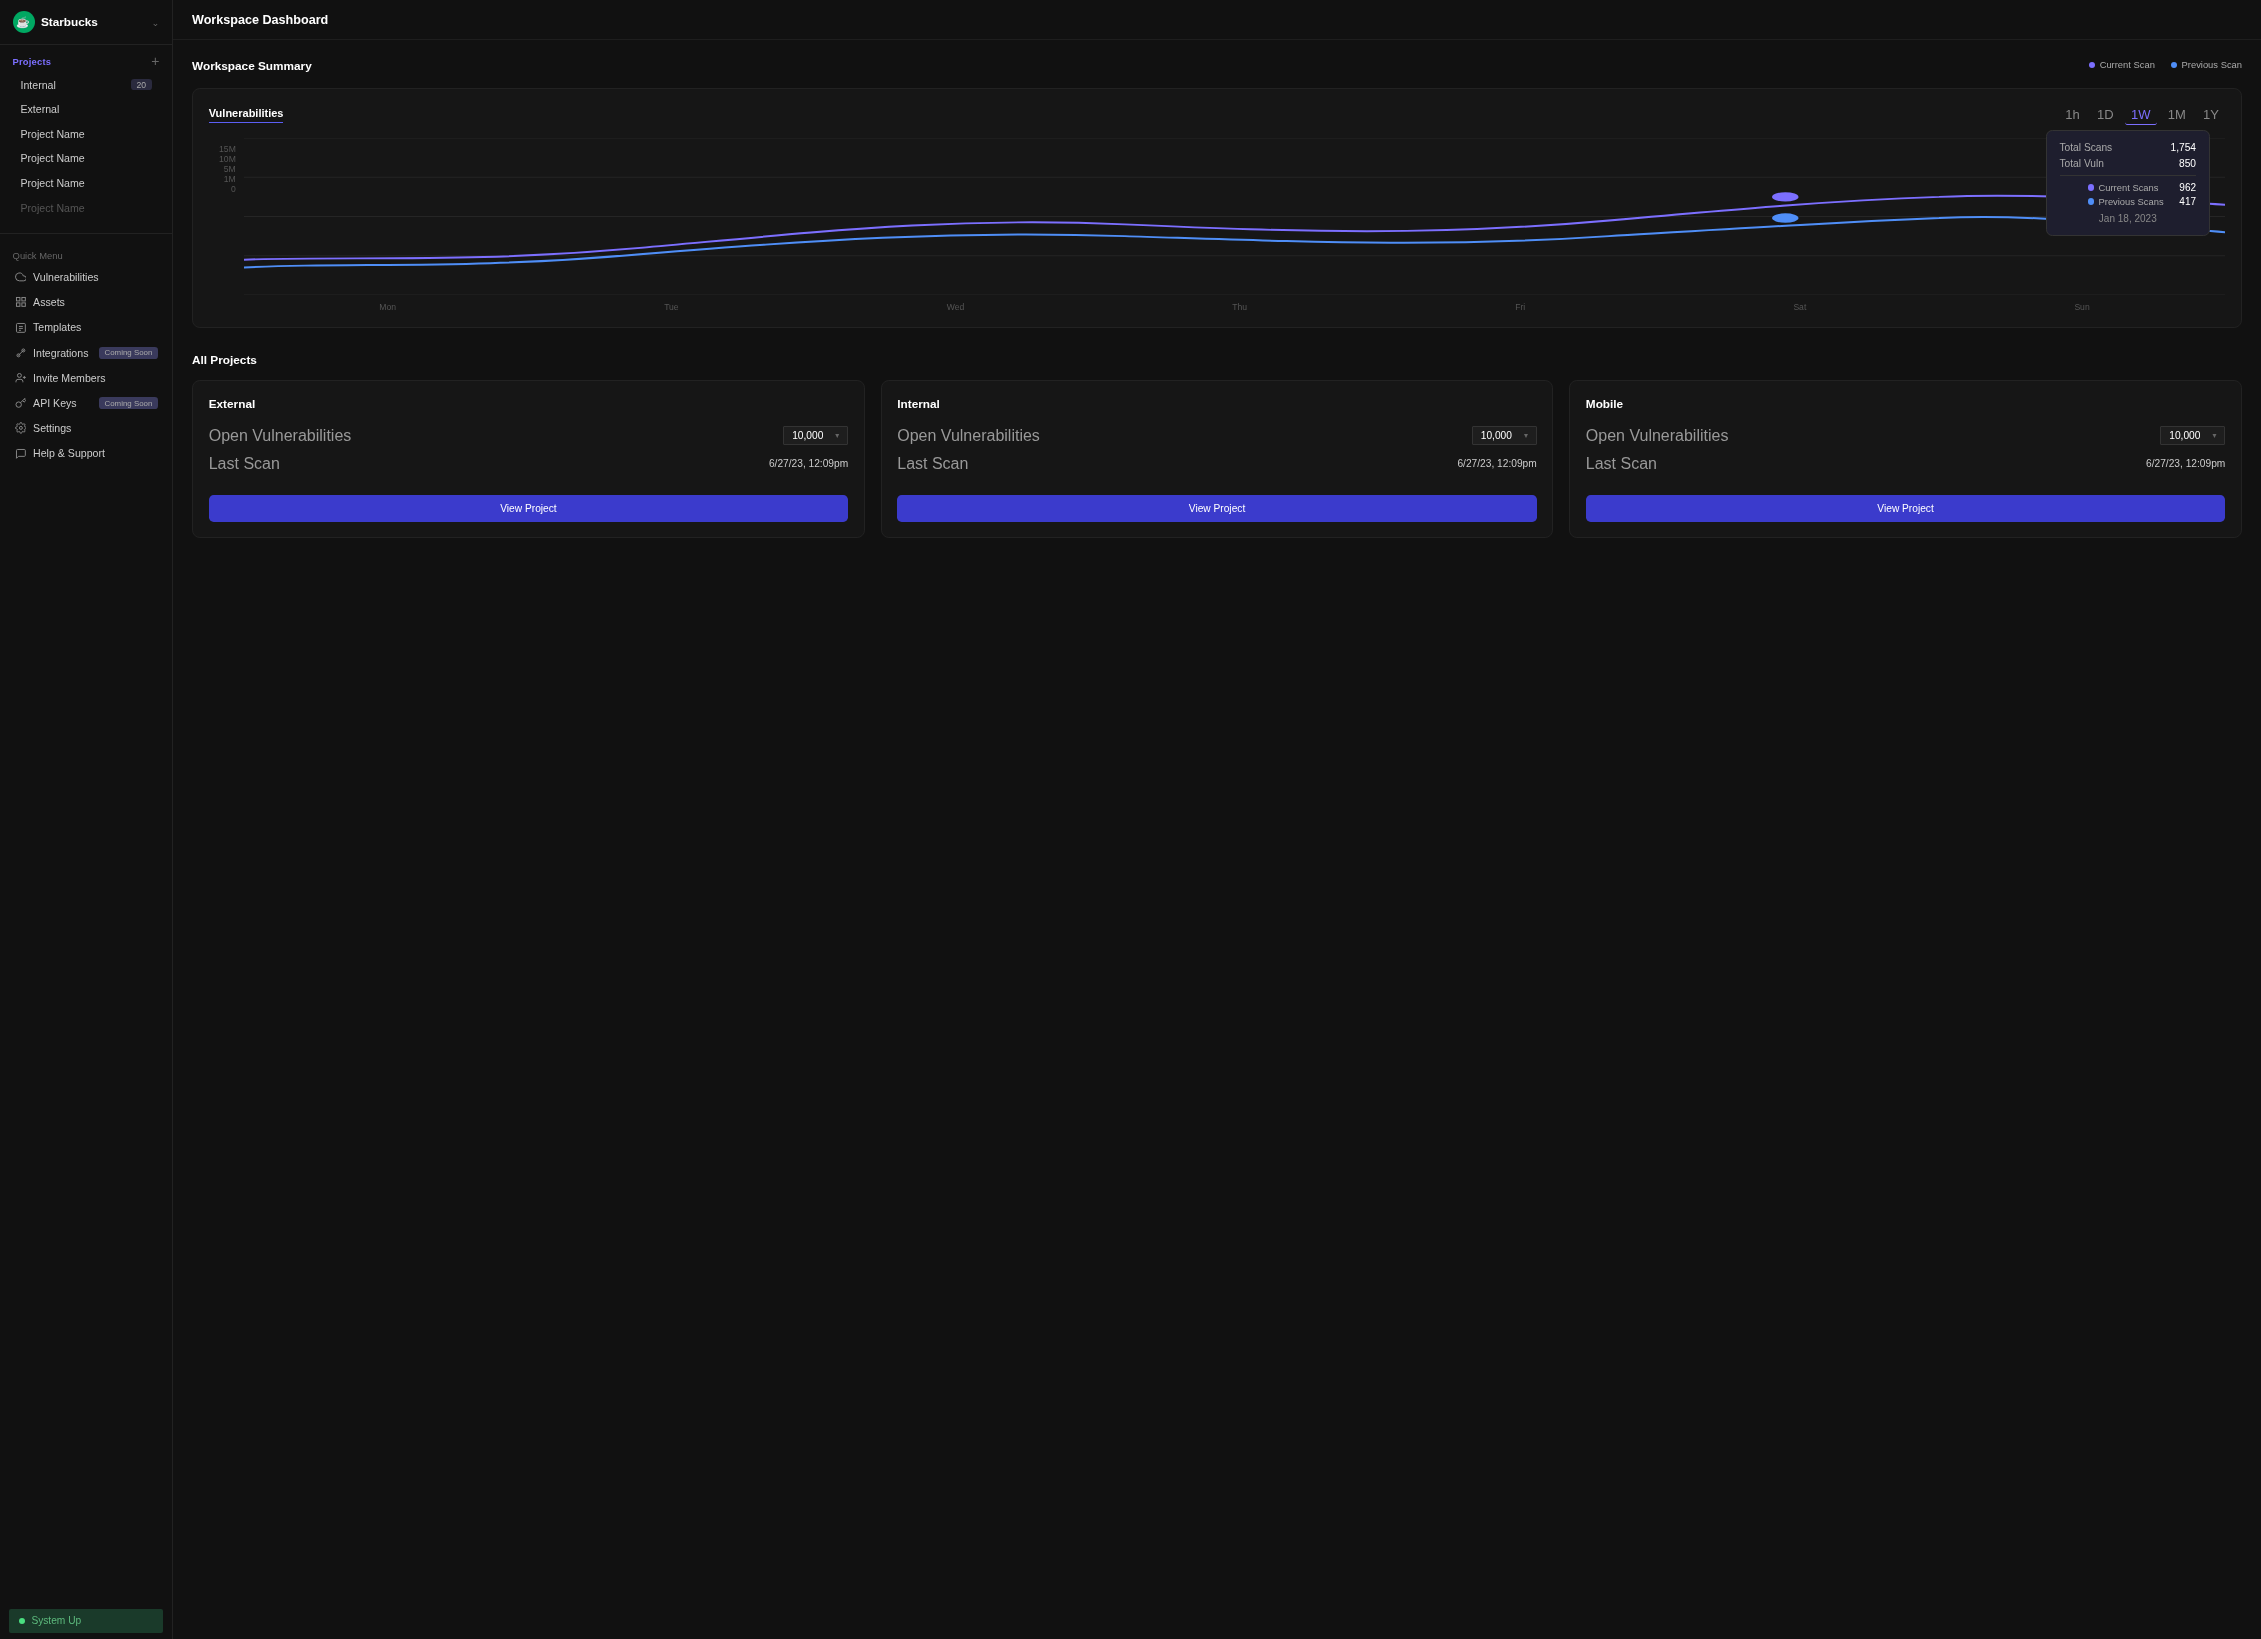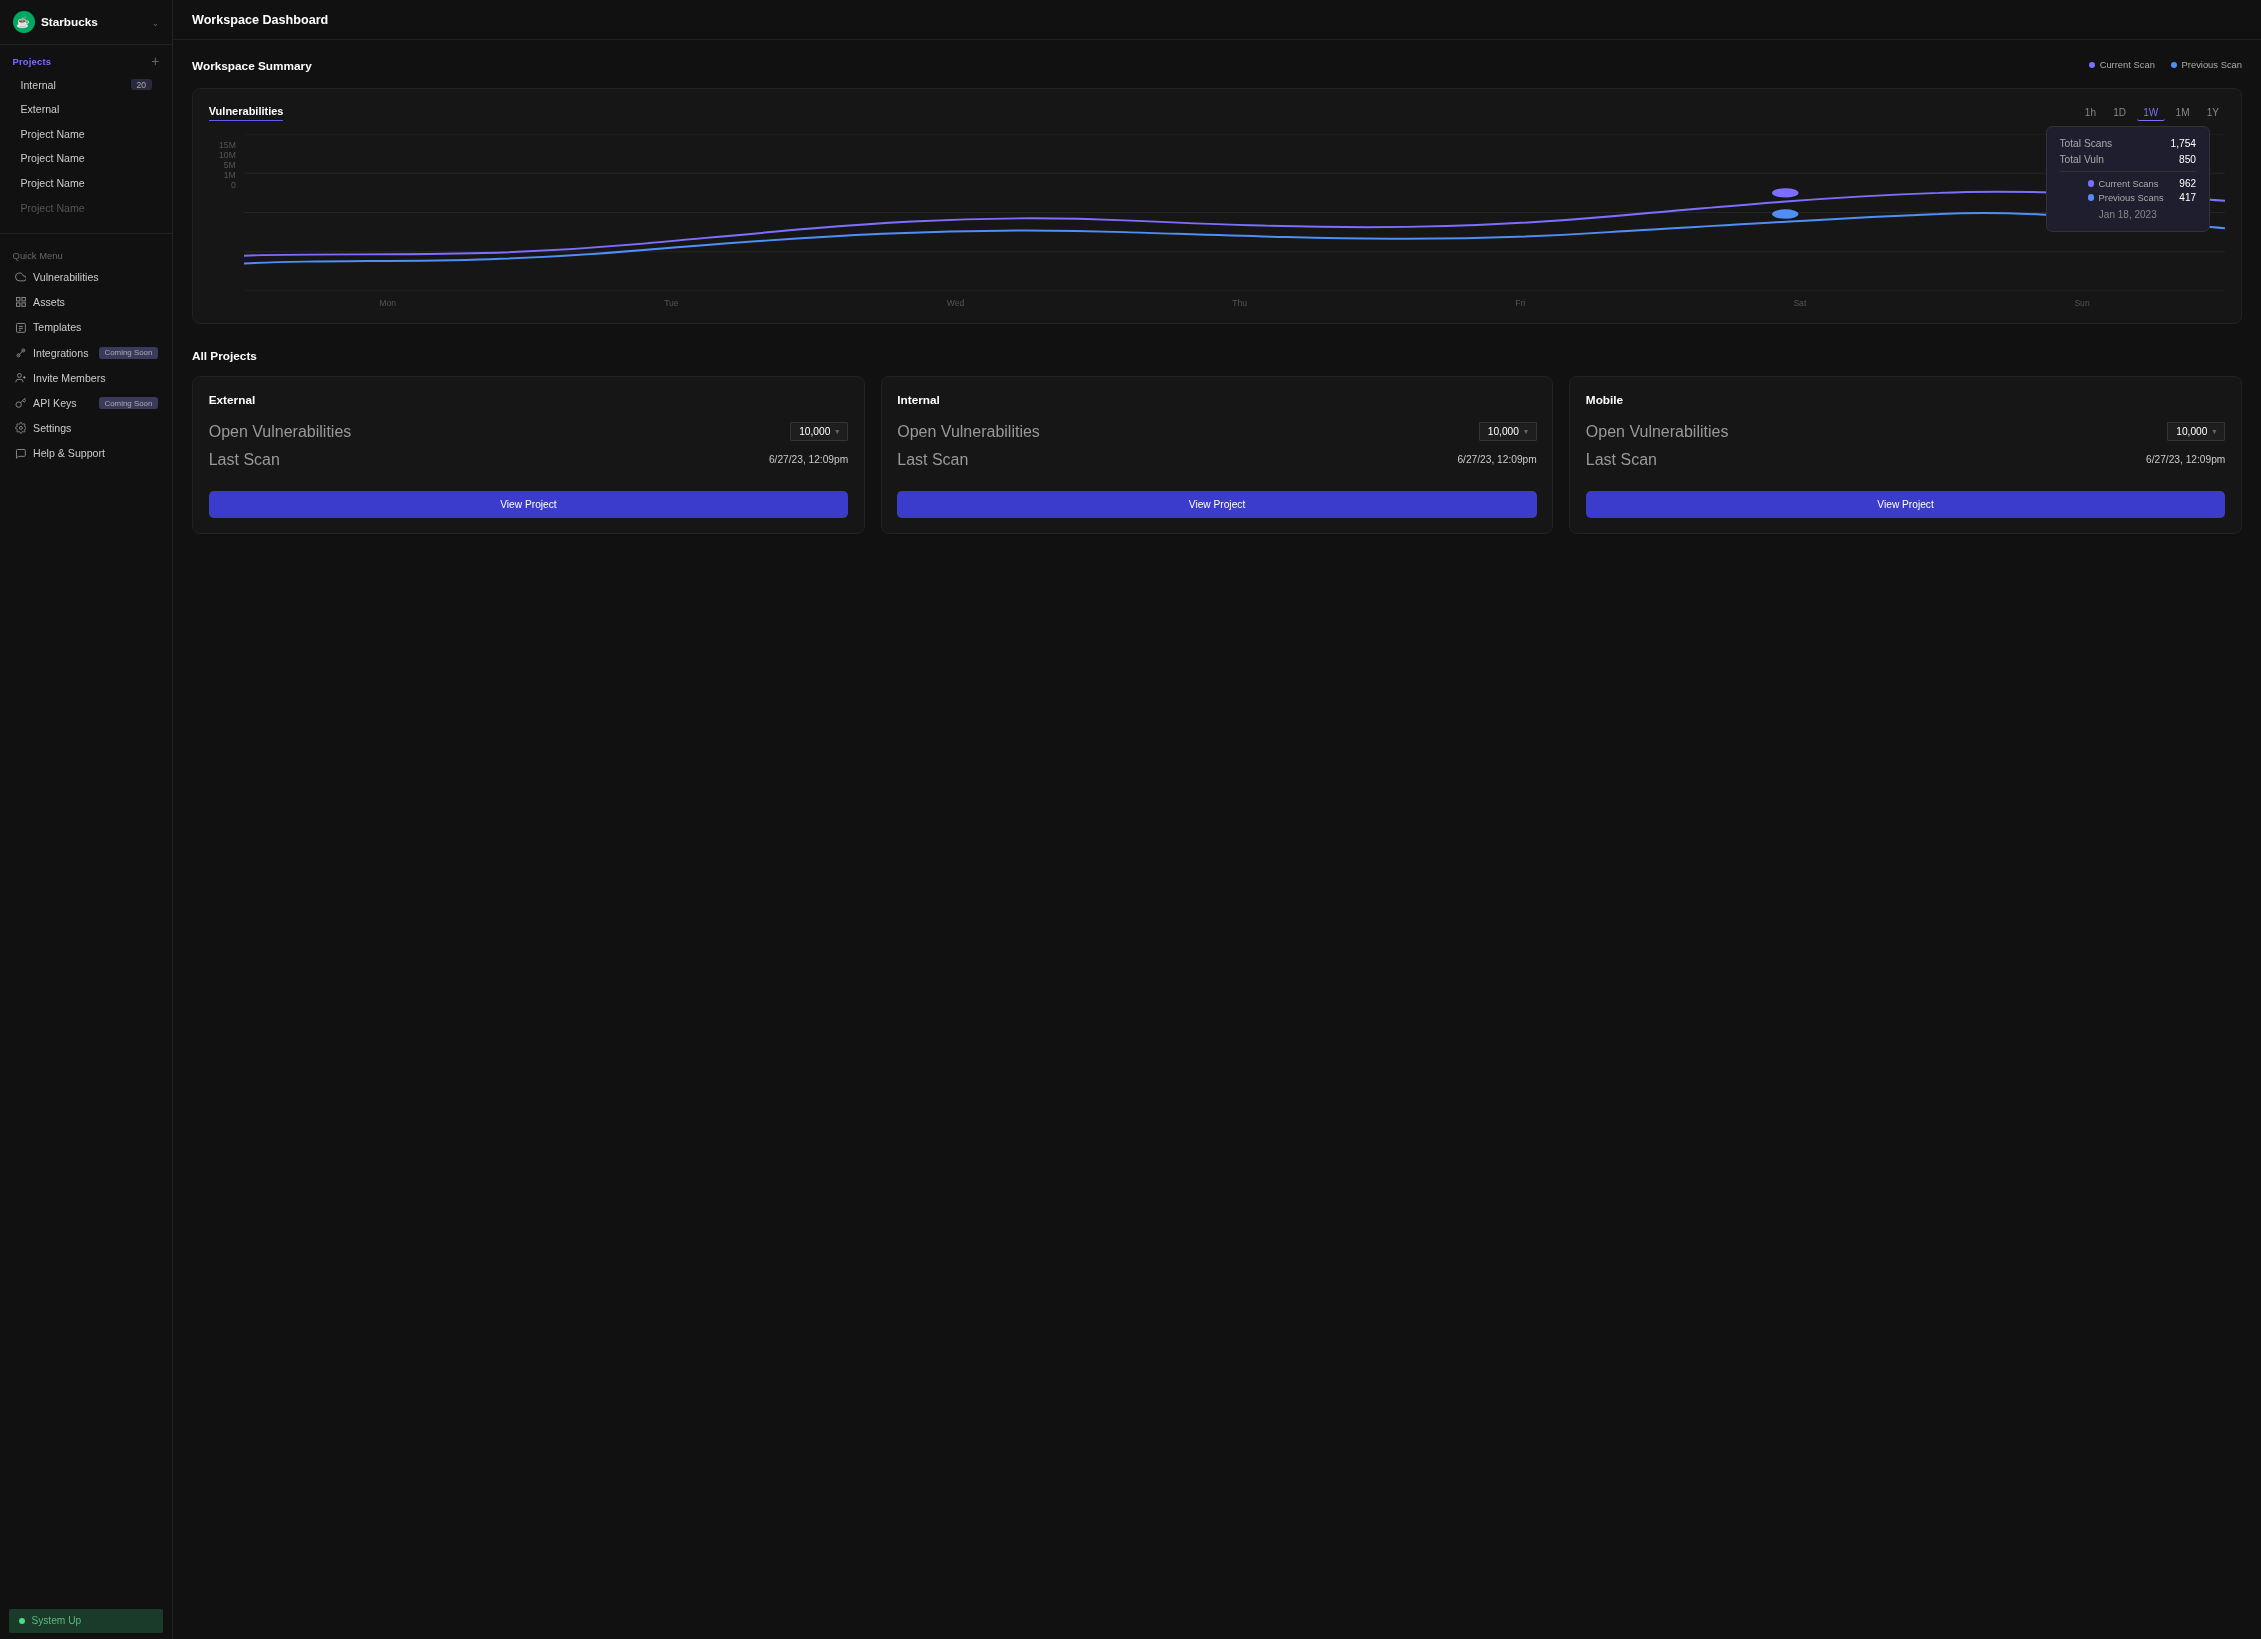--- a/index.html
+++ b/index.html
@@ -229,21 +229,21 @@
     }
 
     .time-filters {
       display: flex;
       align-items: center;
       gap: 4.7px;
     }
     .time-btn {
       padding: 2.4px 6.3px;
       border-radius: 3.1px;
-      font-size: 10px;
+      font-size: 13px;
       color: #888;
       cursor: pointer;
       background: transparent;
       border: none;
       text-align: right;
     }
     .time-btn.active {
       color: #7c6fff;
       border-bottom: 1.6px solid #7c6fff;
     }
@@ -326,21 +326,21 @@
     }
 
     .stat-label {
       color: #999;
       font-size: 16px;
     }
 
     .stat-value-box {
       display: flex;
       align-items: center;
-      gap: 5px;
+      gap: 12px;
       background: #1e1e1e;
       border: 0.8px solid #333;
       border-radius: 1px;
       padding: 3.1px 7.9px;
       font-size: 10.2px;
       color: #fff;
     }
 
     .stat-chevron {
       color: #666;

